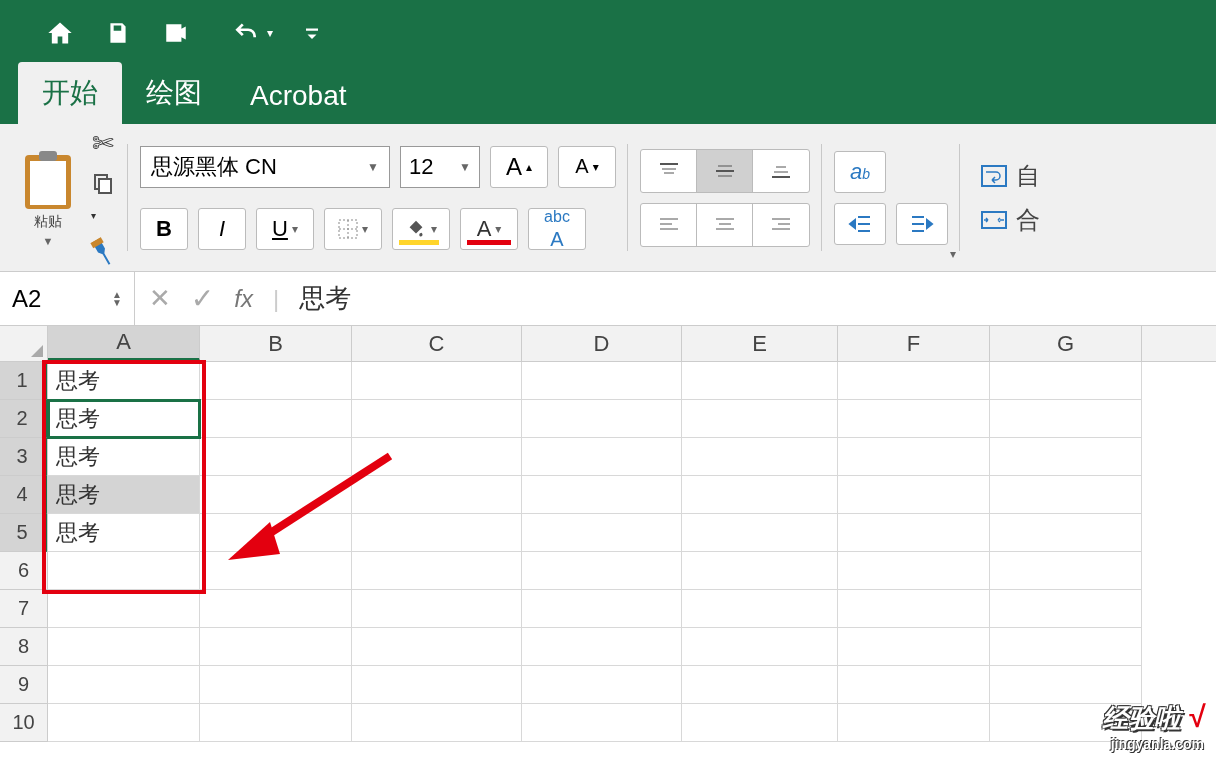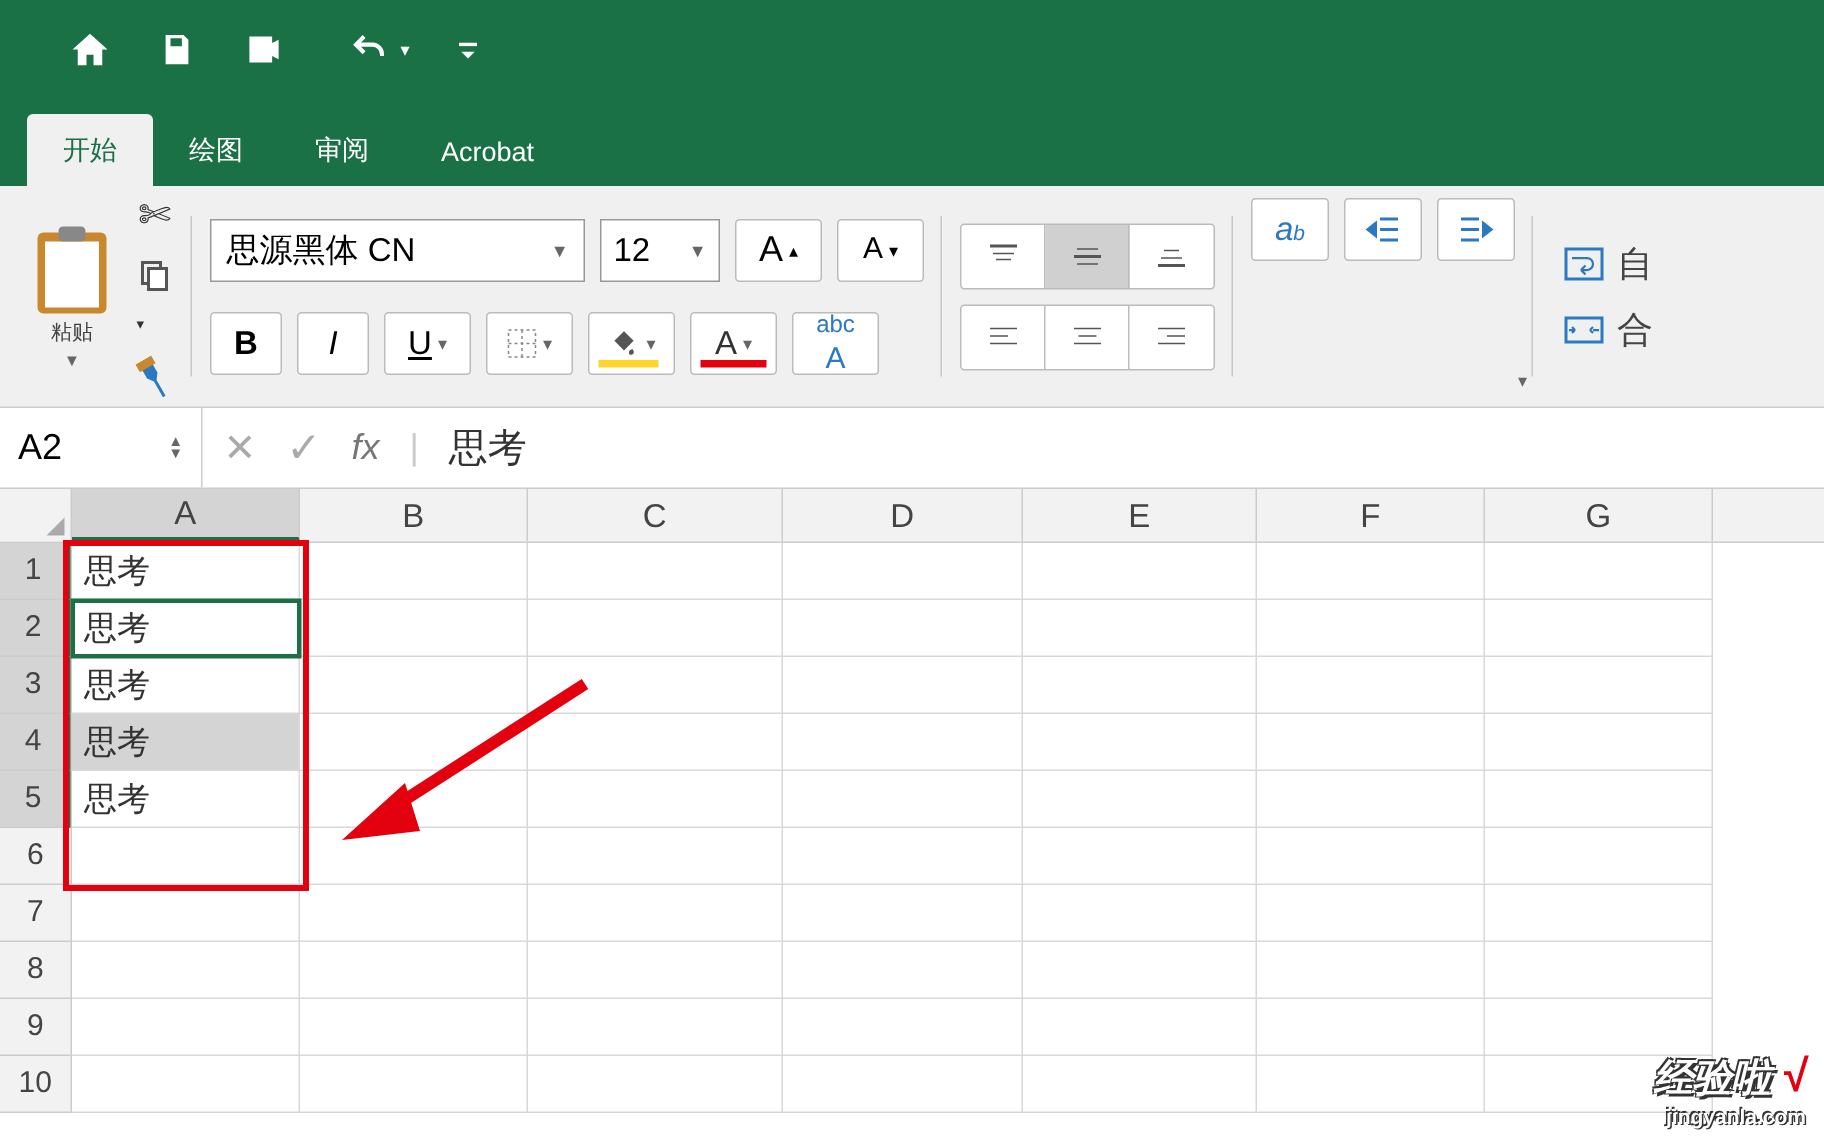--- a/index.html
+++ b/index.html
@@ -1,20 +1,20 @@
 <!DOCTYPE html>
 <html><head>
 <meta charset="utf-8">
 <style>
 *{box-sizing:border-box;margin:0;padding:0;font-family:"Microsoft YaHei",Arial,sans-serif}
 body{background:#fff;overflow:hidden;width:1216px;height:762px}
 .titlebar{background:#1a7146;height:66px;display:flex;align-items:center;padding:0 45px;gap:30px}
 .titlebar .ico{color:#fff;font-size:28px;display:flex;align-items:center}
 .tabs{background:#1a7146;height:58px;display:flex;align-items:flex-end;padding:0 18px}
-.tab{color:#fff;font-size:18px;padding:12px 24px;cursor:pointer}
+.tab{color:#fff;font-size:28px;padding:12px 24px;cursor:pointer}
 .tab.active{background:#f0f0f0;color:#1a7146;border-radius:4px 4px 0 0}
 .ribbon{background:#f0f0f0;height:148px;border-bottom:1px solid #ccc;display:flex;align-items:stretch;padding:8px 10px;gap:0}
 .grp{display:flex;flex-direction:column;justify-content:center;padding:0 12px;position:relative}
 .grp:not(:last-child)::after{content:"";position:absolute;right:0;top:12px;bottom:12px;width:1px;background:#c8c8c8}
 .paste-col{display:flex;flex-direction:column;align-items:center;gap:4px}
 .clipboard-icon{width:52px;height:60px;position:relative}
 .clipboard-icon .board{position:absolute;width:46px;height:54px;background:#c9872e;border-radius:4px;top:6px;left:3px}
 .clipboard-icon .paper{position:absolute;width:36px;height:44px;background:#fff;top:12px;left:8px}
 .clipboard-icon .clip{position:absolute;width:18px;height:10px;background:#888;border-radius:3px;top:2px;left:17px}
 .paste-lbl{font-size:14px;color:#444}
@@ -28,21 +28,21 @@
 .dd{color:#666;font-size:12px}
 .btn{background:#fff;border:1px solid #bbb;height:42px;min-width:48px;display:flex;align-items:center;justify-content:center;font-size:22px;border-radius:3px}
 .btn.w{min-width:58px;gap:4px}
 .row2{display:flex;gap:10px;margin-top:10px}
 .font-grp{display:flex;flex-direction:column;justify-content:center;gap:10px}
 .align-grp{display:flex;flex-direction:column;gap:10px;justify-content:center}
 .align-row{display:flex;background:#fff;border:1px solid #bbb;border-radius:3px;overflow:hidden}
 .align-btn{width:56px;height:42px;display:flex;align-items:center;justify-content:center;font-size:20px;border-right:1px solid #bbb}
 .align-btn:last-child{border-right:none}
 .align-btn.sel{background:#d0d0d0}
-.wrap-grp{display:flex;flex-direction:row;gap:10px;justify-content:center}
+.wrap-grp{display:flex;flex-direction:column;gap:10px;justify-content:center}
 .wrap-btn{background:#fff;border:1px solid #bbb;height:42px;width:52px;display:flex;align-items:center;justify-content:center;border-radius:3px}
 .extra-grp{display:flex;flex-direction:column;gap:12px;justify-content:center;padding-left:20px}
 .extra-row{display:flex;align-items:center;gap:8px;font-size:24px;color:#444}
 .namebar{height:54px;border-bottom:1px solid #ccc;display:flex;align-items:center;background:#fff}
 .namebox{width:135px;height:100%;border-right:1px solid #ccc;display:flex;align-items:center;padding:0 12px;font-size:24px;justify-content:space-between}
 .nb-arrows{display:flex;flex-direction:column;font-size:10px;color:#666;line-height:8px}
 .fbar{flex:1;display:flex;align-items:center;padding:0 14px;gap:20px;font-size:24px;color:#888}
 .fx{font-style:italic;color:#777}
 .fval{color:#333;font-size:26px}
 .sheet{position:relative;background:#fff}
@@ -102,21 +102,20 @@
     <svg width="18" height="18" viewBox="0 0 24 24" fill="#fff">
         <rect x="4" y="6" width="16" height="3"></rect>
         <path d="M6 14l6 6 6-6z"></path>
       </svg>
   </span>
 </div>
 
 <div class="tabs">
   <div class="tab active">开始</div>
   <div class="tab">绘图</div>
-  <div class="tab">审阅</div>
   <div class="tab">Acrobat</div>
 </div>
 
 <div class="ribbon">
   <div class="grp">
     <div style="display:flex;gap:6px;align-items:center">
       <div class="paste-col">
         <div class="clipboard-icon">
           <div class="board"></div>
             <div class="paper"></div>

